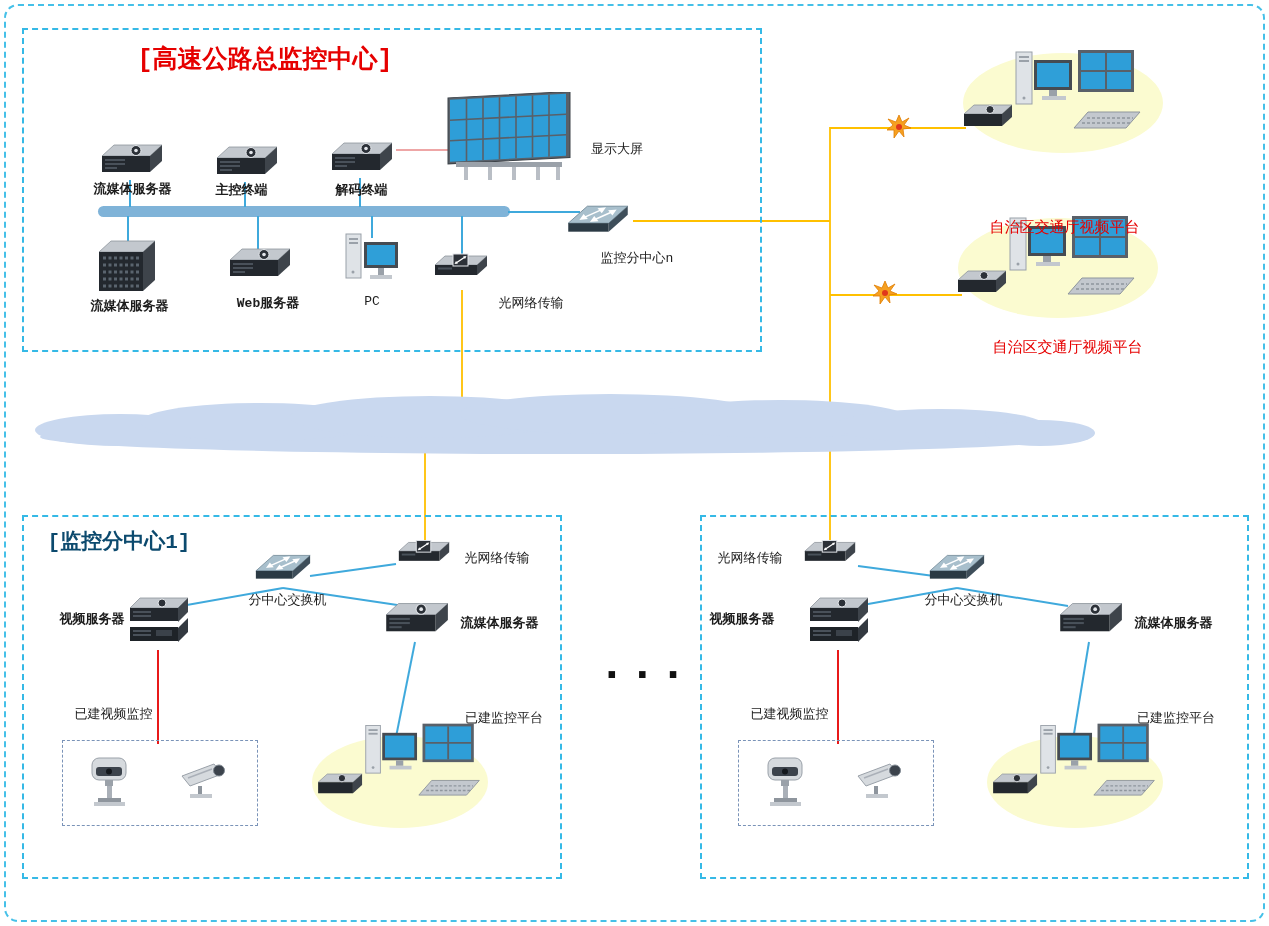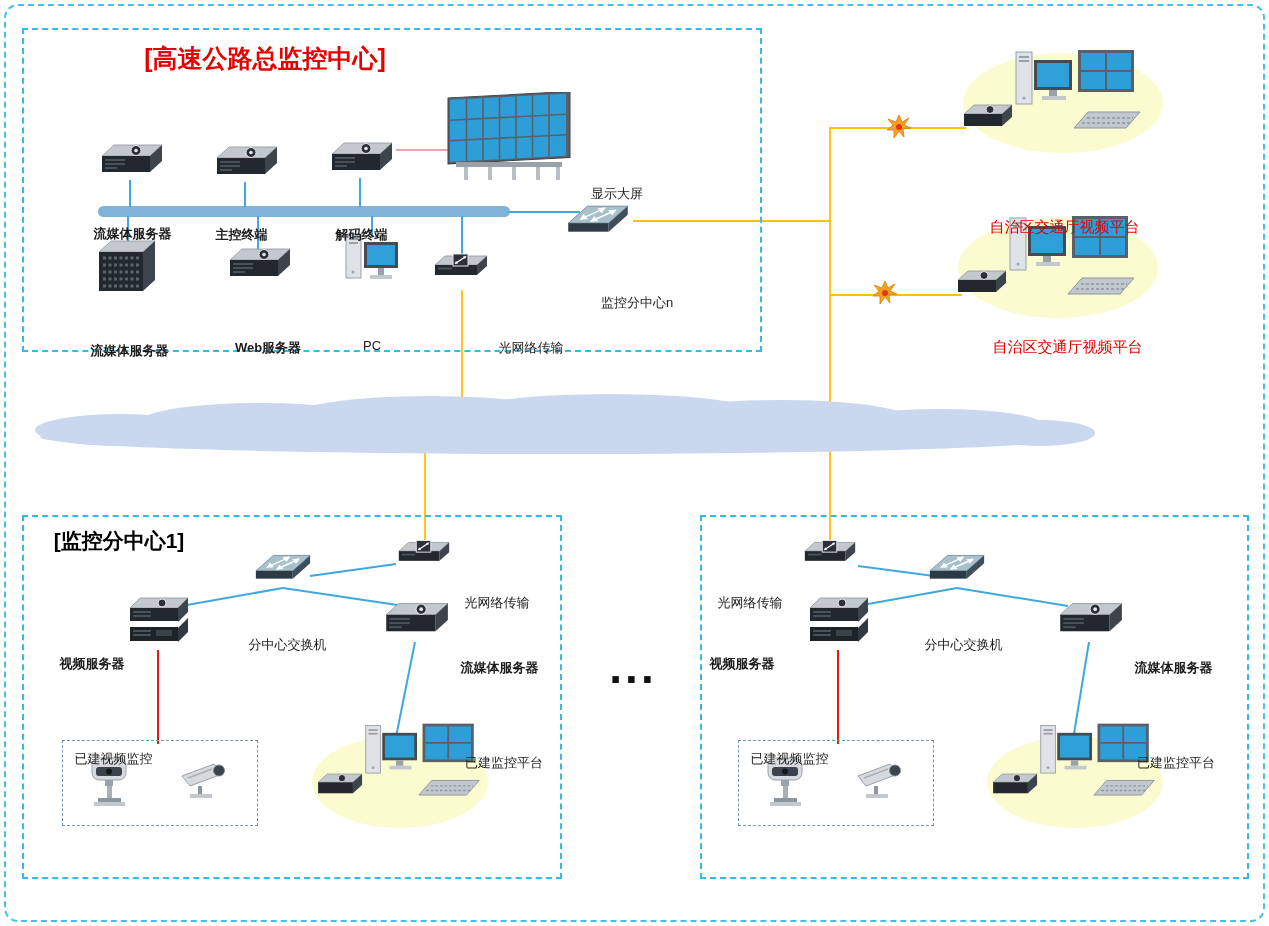--- a/index.html
+++ b/index.html
@@ -1,26 +1,26 @@
 <!DOCTYPE html>
 <html><head>
 <meta charset="utf-8">
 <style>
   html,body{margin:0;padding:0;background:#fff;}
   .canvas{position:relative;width:1269px;height:926px;background:#fff;
-          font-family:Liberation Sans, sans-serif;overflow:hidden;}
+          font-family:Liberation Mono, monospace;overflow:hidden;}
   .wires{position:absolute;left:0;top:0;width:1269px;height:926px;pointer-events:none;}
   .dashed-box{position:absolute;border:2px dashed #35b9e6;background:transparent;}
   .cam-box{position:absolute;border:1px dashed #7a93b8;}
   .outer-border{position:absolute;left:4px;top:4px;width:1257px;height:914px;
                 border:2px dashed #45c0e8;border-radius:14px;}
-  .lb{position:absolute;font-size:13px;color:#1c1c1c;text-align:center;line-height:1.2;margin-top:44px;}
+  .lb{position:absolute;font-size:13px;color:#1c1c1c;text-align:center;line-height:1.2;}
   .lb.bold{font-weight:bold;}
   .title-red{position:absolute;font-size:25px;font-weight:bold;color:#e60000;text-align:center;}
-  .title-blue{position:absolute;font-size:21px;font-weight:bold;color:#000000;text-align:center;}
+  .title-blue{position:absolute;font-size:21px;font-weight:bold;color:#0c4a6e;text-align:center;}
   .plat-lb{position:absolute;font-size:15px;color:#e60000;text-align:center;}
   .dots{position:absolute;font-size:46px;font-weight:bold;color:#111;letter-spacing:3px;}
   .ic{position:absolute;}
 </style>
 </head>
 <body>
 
 <svg width="0" height="0" style="position:absolute" aria-hidden="true">
 <defs>
   <symbol id="sym-server" viewBox="0 0 72 40">

